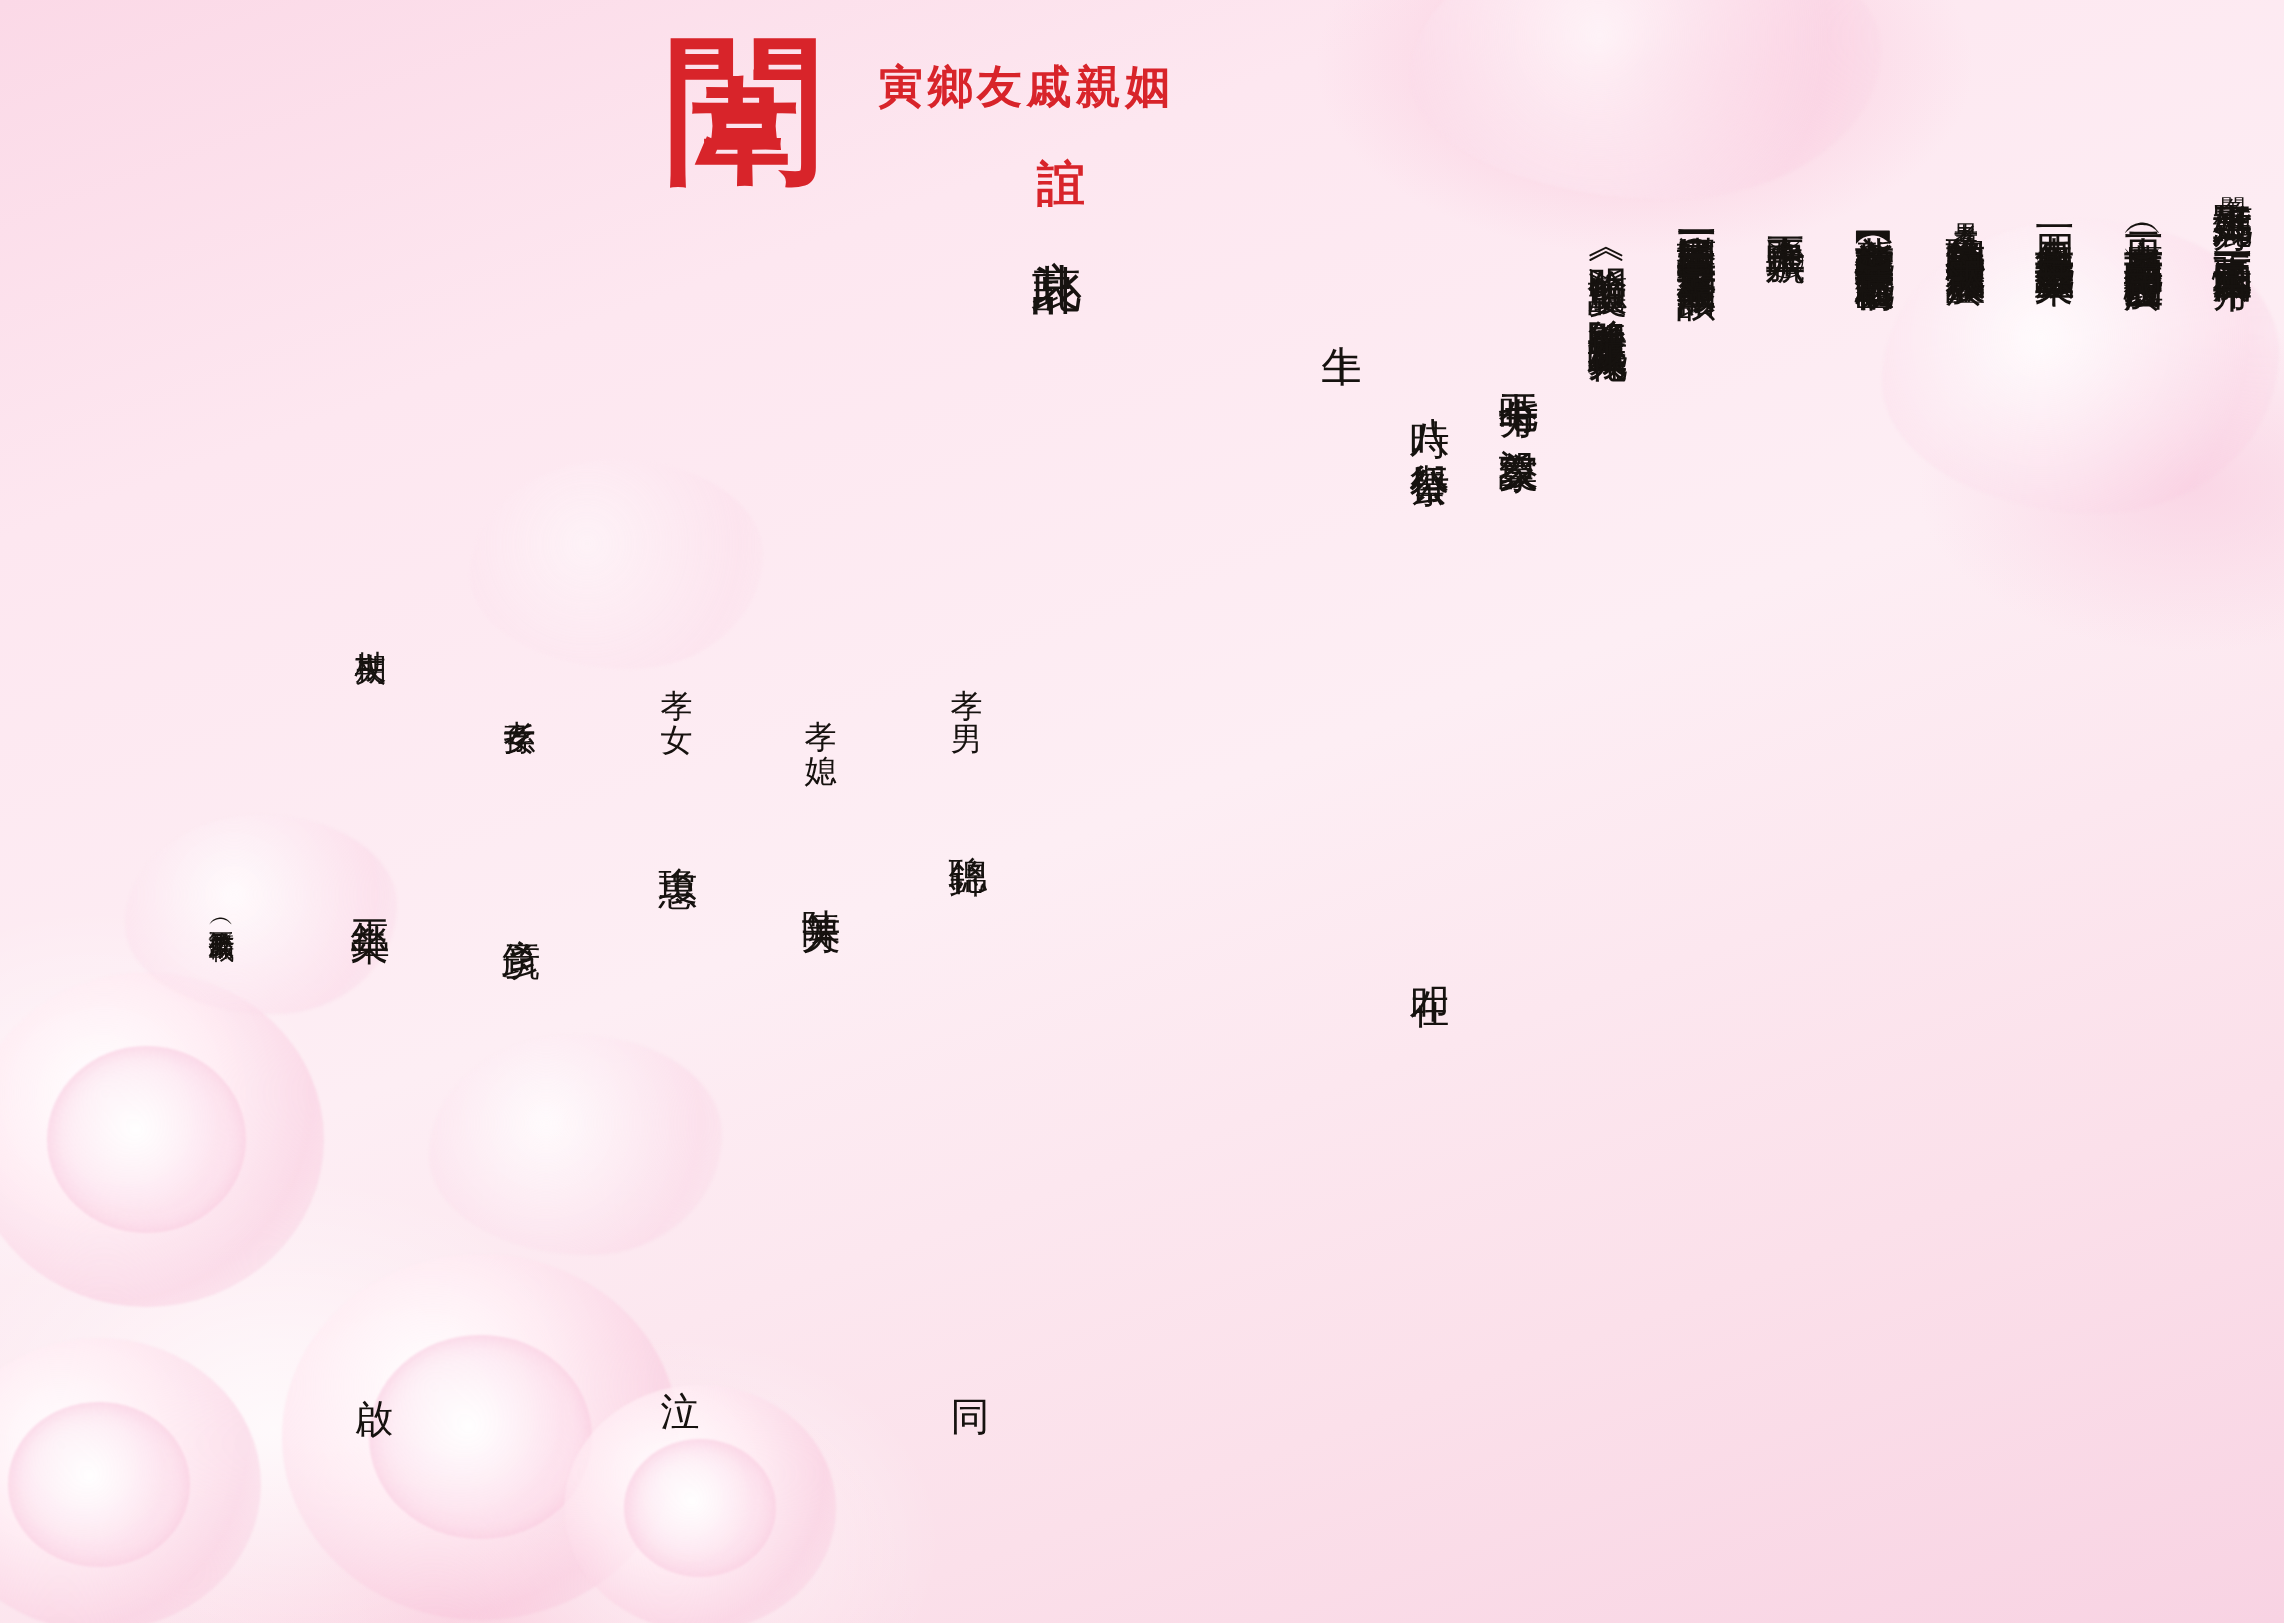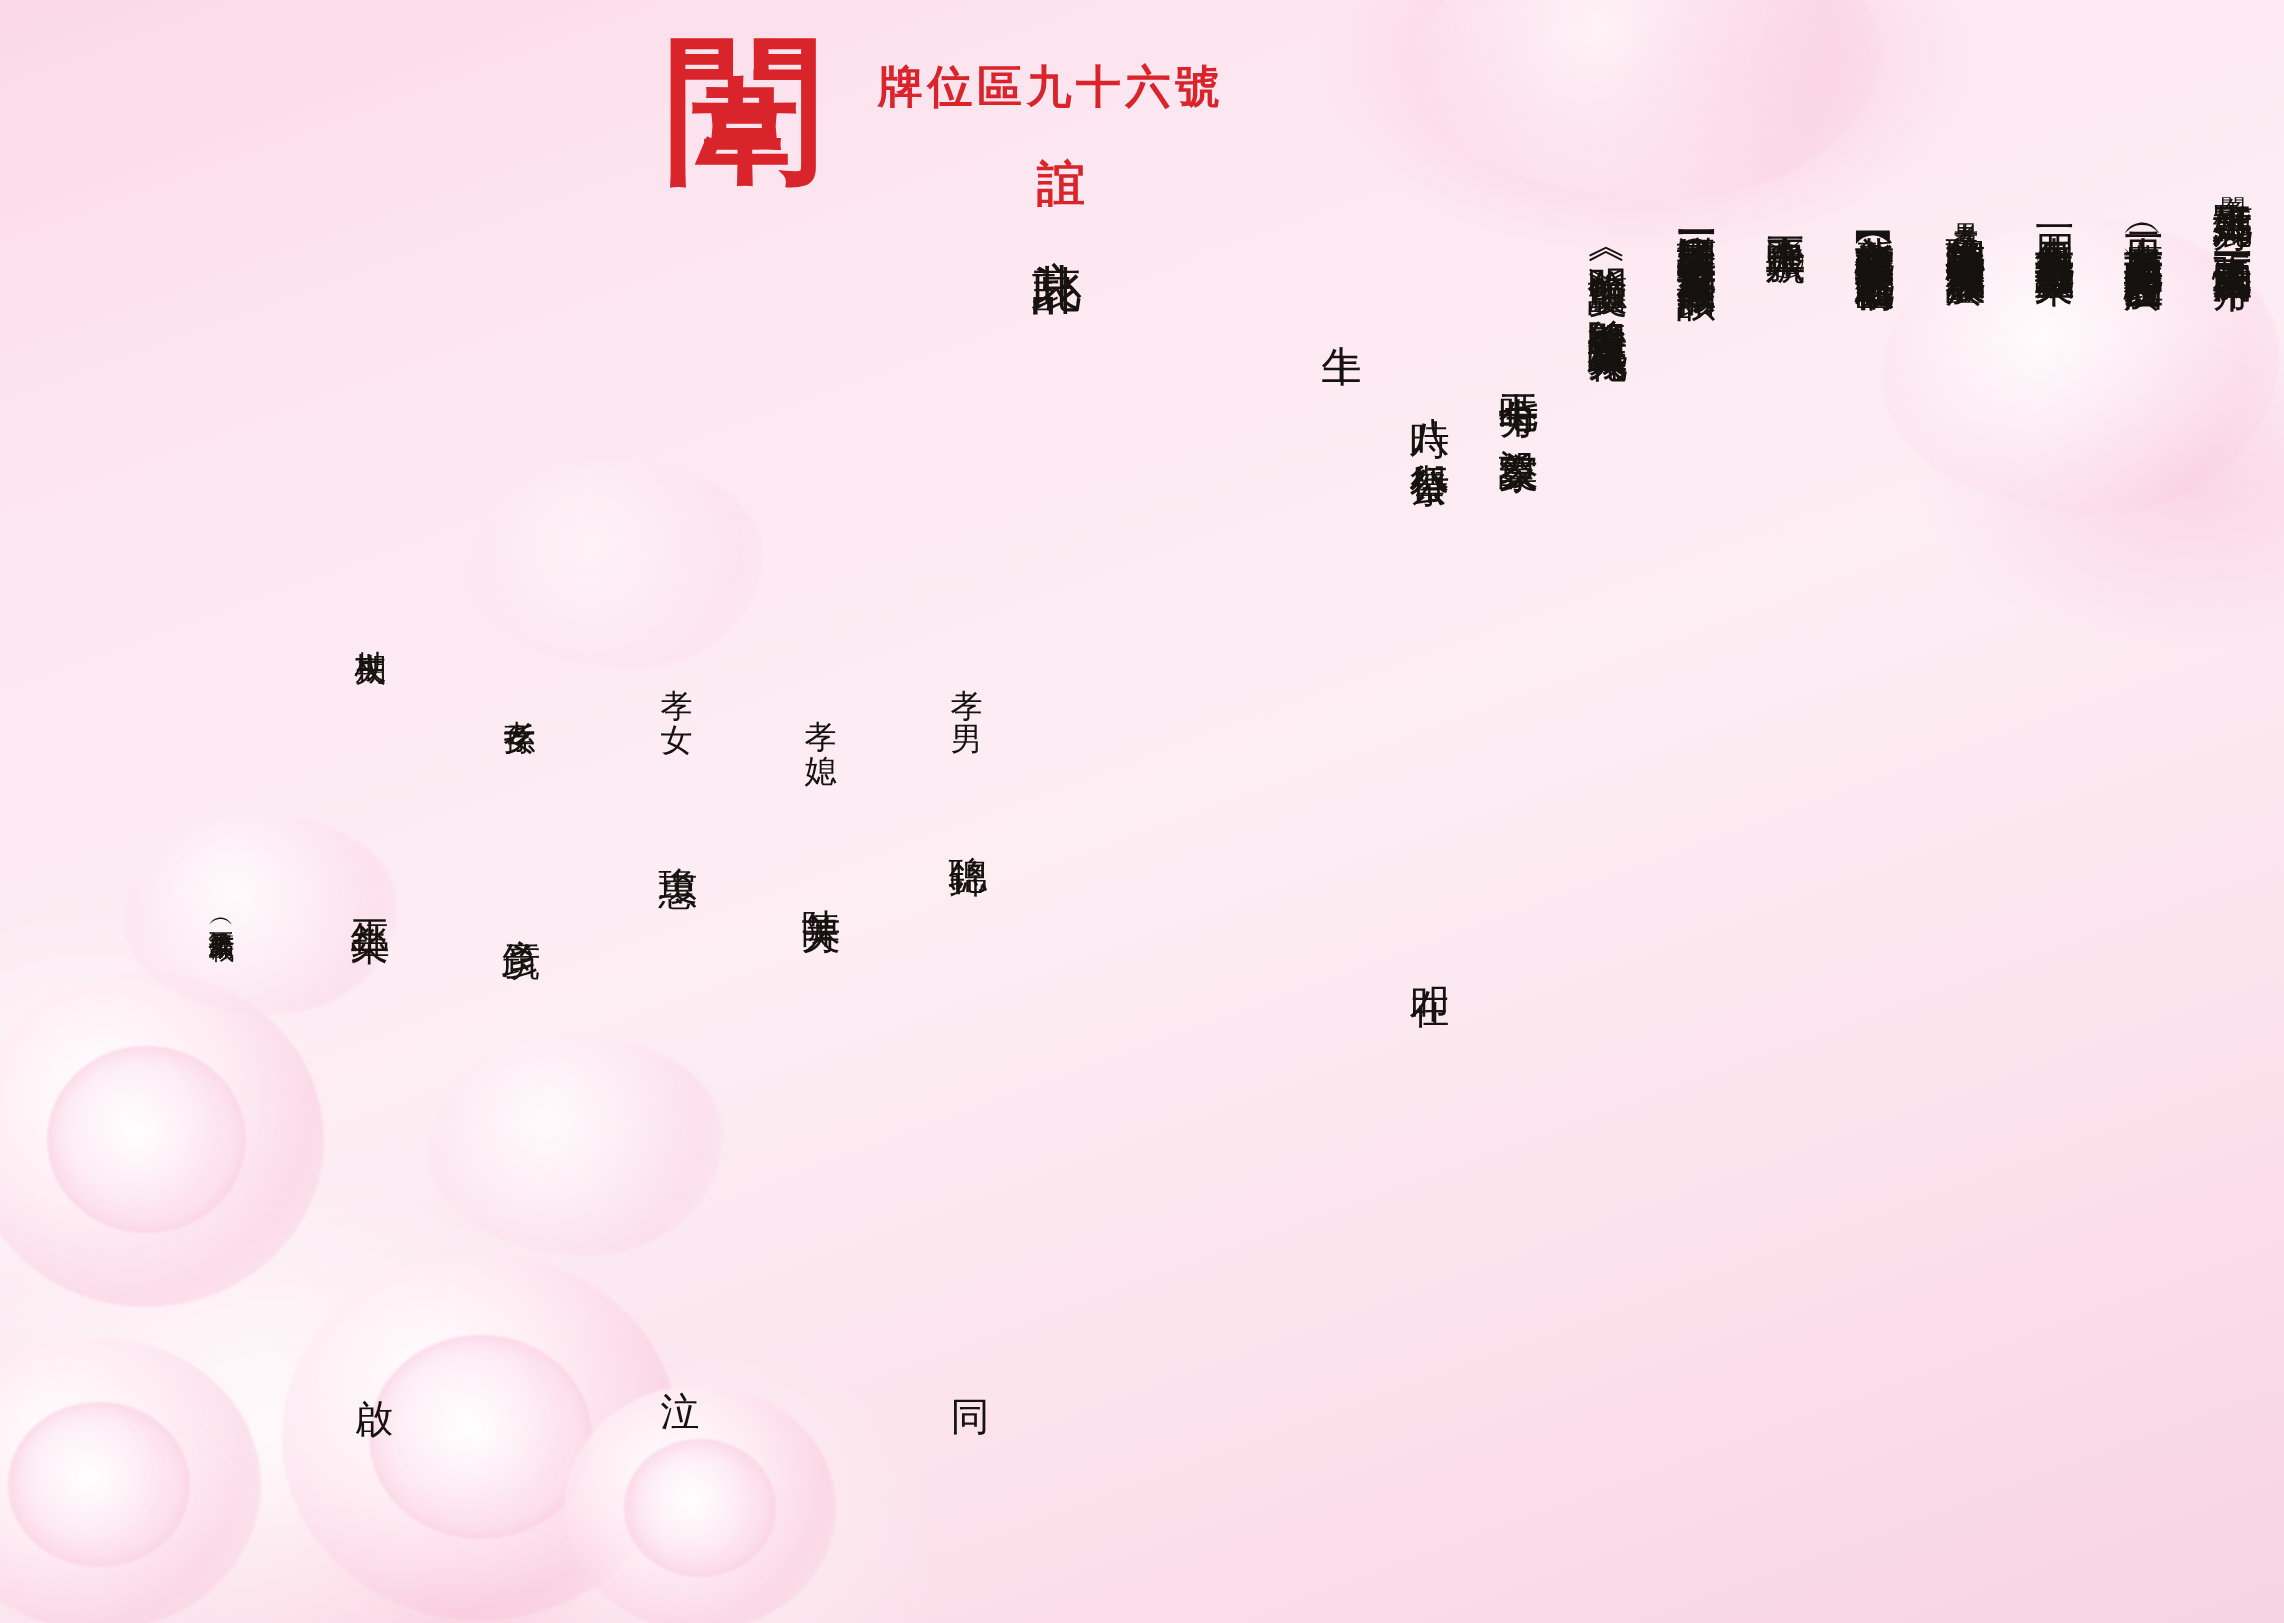--- a/index.html
+++ b/index.html
@@ -150,21 +150,21 @@
   <div class="rose" style="left:-63px; top:1338px; width:324px; height:293px;"></div>
   <div class="rose" style="left:564px; top:1385px; width:272px; height:246px;"></div>
   <div class="petal" style="left:125px; top:815px; width:272px; height:199px;"></div>
   <div class="petal" style="left:429px; top:1035px; width:293px; height:220px;"></div>
   <div class="petal" style="left:1411px; top:-73px; width:470px; height:272px;"></div>
   <div class="petal" style="left:1882px; top:220px; width:397px; height:293px;"></div>
   <div class="petal" style="left:470px; top:460px; width:293px; height:209px; opacity:.55;"></div>
 
   <div id="seal">闈</div>
 
-  <div class="htext" id="salutation">牌位區九十六號</div>
+  <div class="htext" id="salutation">寅鄉友戚親姻</div>
   <div class="htext" id="yi">誼</div>
 
   <div id="aici">哀此訃</div>
 
   <div class="vtext col" style="right:31px; top:172px; height:1077px;">
     <span>顯妣王媽</span><span class="inline-small">閨名</span><span>麗芳　張夫人慟於民國一一四年十一月</span>
   </div>
 
   <div class="vtext col" style="right:120px; top:204px; height:1077px;">
     <span>二十六日</span><span>（農曆十一月初七日）</span><span>卯時壽終內寢距生於民國</span>

